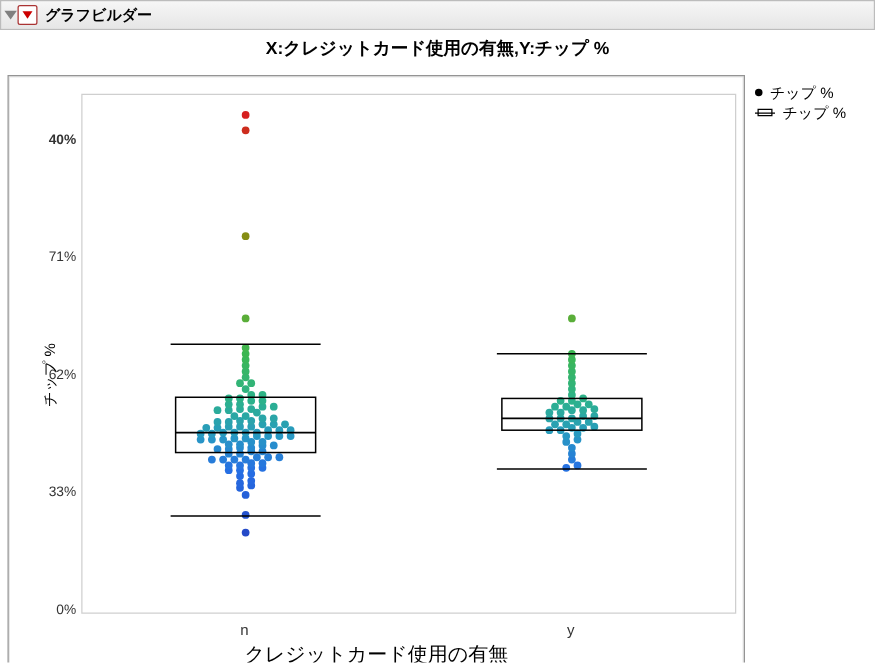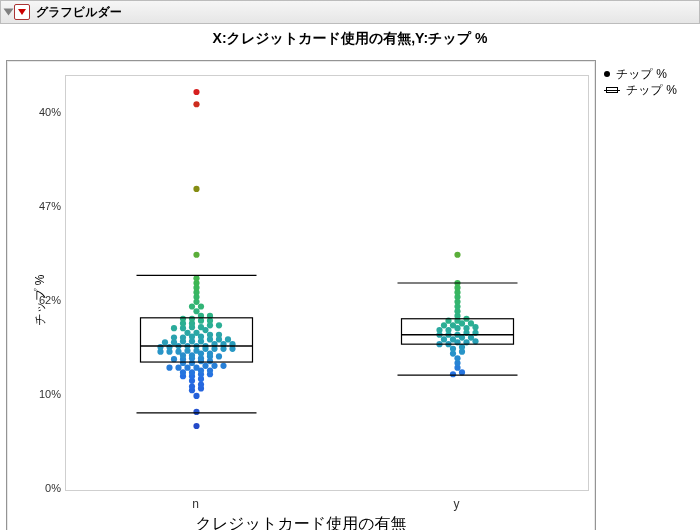--- a/index.html
+++ b/index.html
@@ -198,24 +198,24 @@
             <circle cx="391.5" cy="178.77272727272725" r="3.1" fill="rgb(90,174,57)"></circle>
             <g>
               <line x1="331.5" y1="207" x2="451.5" y2="207" stroke="#000" stroke-width="1.2"></line>
               <line x1="331.5" y1="299.2090909090909" x2="451.5" y2="299.2090909090909" stroke="#000" stroke-width="1.2"></line>
               <rect x="335.5" y="242.75454545454545" width="112" height="25.404545454545428" fill="none" stroke="#000" stroke-width="1.2"></rect>
               <line x1="335.5" y1="258.75" x2="447.5" y2="258.75" stroke="#000" stroke-width="1.4"></line>
             </g>
           </svg>
         </div>
     <div class="ticklabel" style="right: 534px; top: 421px;">0%</div>
-        <div class="ticklabel" style="right: 534px; top: 326.909px;">10%</div>
+        <div class="ticklabel" style="right: 534px; top: 326.909px;">33%</div>
         <div class="ticklabel" style="right: 534px; top: 232.818px;">62%</div>
-        <div class="ticklabel" style="right: 534px; top: 138.727px;">47%</div>
-        <div class="ticklabel" style="right: 534px; top: 44.6364px;">40%</div>
+        <div class="ticklabel" style="right: 534px; top: 138.727px;">71%</div>
+        <div class="ticklabel" style="right: 534px; top: 44.6364px; font-weight: bold;">40%</div>
         <div class="catlabel" style="left: 188.5px; bottom: 28px;">n</div>
         <div class="catlabel" style="left: 449.5px; bottom: 28px;">y</div>
       </div>
 
     <div class="legend">
       <div class="row">
         <span class="dot"></span>
         <span>チップ %</span>
       </div>
       <div class="row">

